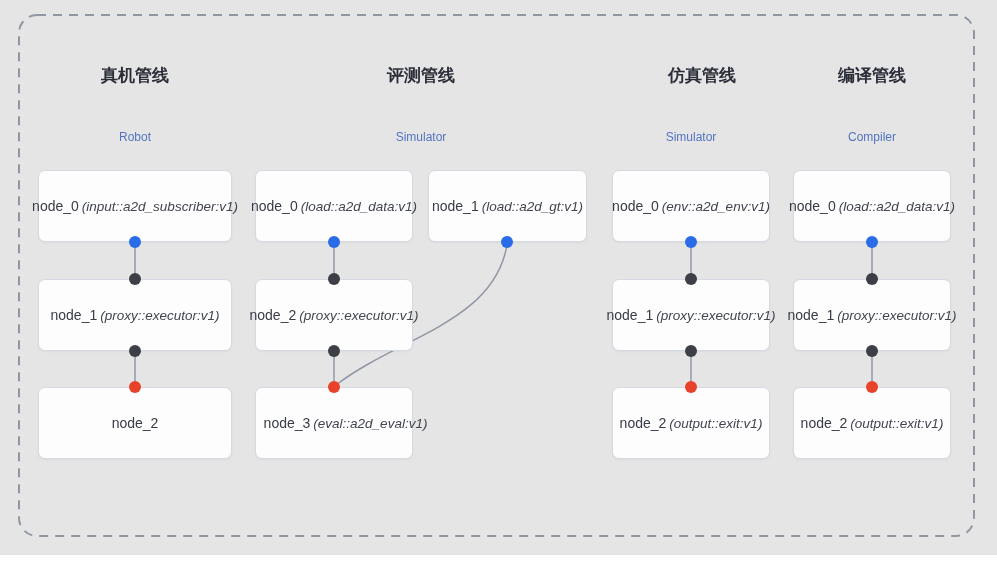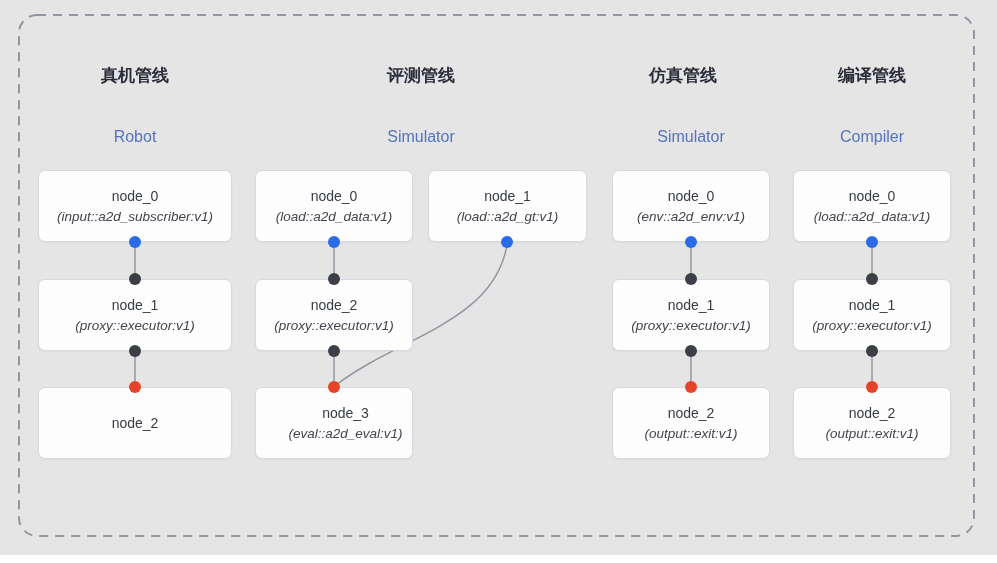--- a/index.html
+++ b/index.html
@@ -37,33 +37,33 @@
     font-weight: bold;
     color: #2b2e39;
     z-index: 2;
   }
   .pipe-title-en {
     position: absolute;
     top: 124px;
     height: 26px;
     line-height: 26px;
     text-align: center;
-    font-size: 16px;
+    font-size: 12px;
     color: #5474c0;
     z-index: 2;
   }
   .node-box {
     position: absolute;
     height: 72px;
     background: #fdfdfe;
     border: 1px solid #d5d9e2;
     border-radius: 7px;
     box-shadow: 0 1px 2px rgba(40,50,80,0.05);
     display: flex;
-    flex-direction: column;
+    flex-direction: row;
     align-items: center;
     justify-content: center;
     gap: 3px;
     z-index: 2;
   }
   .node-name {
     font-size: 14px;
     color: #383c44;
     line-height: 17px;
   }
@@ -133,21 +133,21 @@
   </div>
   <div class="node-box" style="left:255px;top:279px;width:158px;">
     <div class="node-name">node_2</div>
     <div class="node-type">(proxy::executor:v1)</div>
   </div>
   <div class="node-box" style="left:255px;top:387px;width:158px;padding-left:23px;">
     <div class="node-name">node_3</div>
     <div class="node-type">(eval::a2d_eval:v1)</div>
   </div>
 
-  <div class="pipe-title-zh" style="left:604px;width:158px;">仿真管线</div>
+  <div class="pipe-title-zh" style="left:578px;width:158px;text-align:right;">仿真管线</div>
   <div class="pipe-title-en" style="left:612px;width:158px;">Simulator</div>
 
   <div class="node-box" style="left:612px;top:170px;width:158px;">
     <div class="node-name">node_0</div>
     <div class="node-type">(env::a2d_env:v1)</div>
   </div>
   <div class="node-box" style="left:612px;top:279px;width:158px;">
     <div class="node-name">node_1</div>
     <div class="node-type">(proxy::executor:v1)</div>
   </div>

